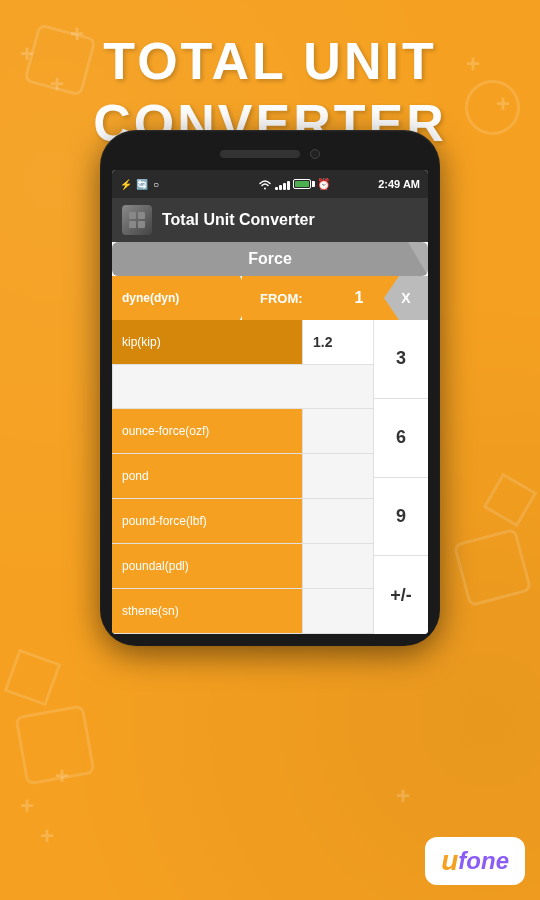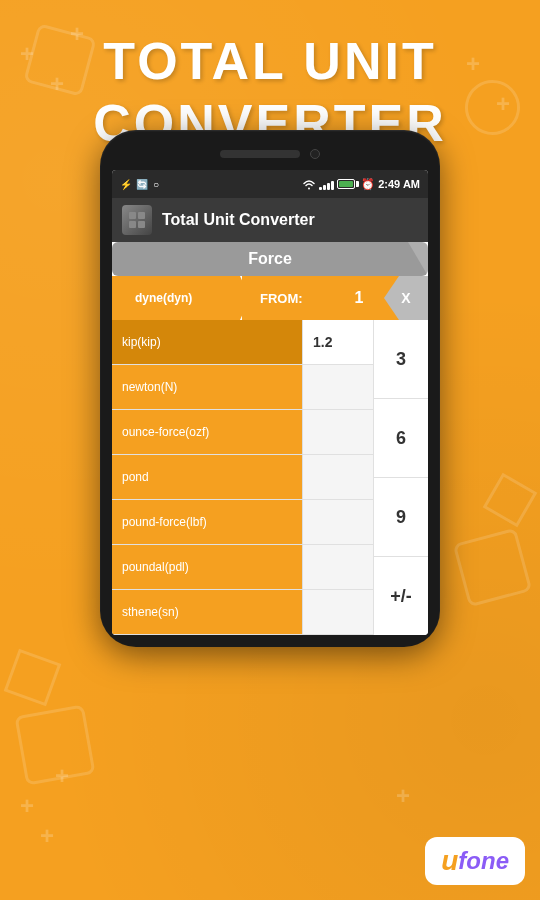--- a/index.html
+++ b/index.html
@@ -116,20 +116,21 @@
     .status-right {
       display: flex;
       align-items: center;
       gap: 3px;
       font-size: 10px;
     }
 
     .status-time {
       font-weight: bold;
       font-size: 11px;
+      margin-left: 44px;
     }
 
     
     .app-header {
       background: #3a3a3a;
       height: 44px;
       display: flex;
       align-items: center;
       padding: 0 10px;
       gap: 10px;
@@ -193,21 +194,21 @@
       align-items: stretch;
       height: 44px;
       background: #F5A020;
     }
 
     .from-unit-cell {
       background: #F5A020;
       width: 130px;
       display: flex;
       align-items: center;
-      padding-left: 23px;
+      padding-left: 10px;
       font-size: 12px;
       color: white;
       font-weight: 600;
       border-right: 2px solid #fff;
       position: relative;
     }
 
     .from-unit-cell::after {
       content: '';
       position: absolute;
@@ -527,23 +528,20 @@
           <div class="converter-row selected">
             <div class="unit-name-cell selected-row">
               <span>kip(kip)</span>
             </div>
             <div class="unit-value-cell has-value">
               <span>1.2</span>
             </div>
           </div>
 
           <div class="converter-row">
-            <div class="unit-name-cell">
-              <span>newton(N)</span>
-            </div>
             <div class="unit-value-cell">
               <span></span>
             </div>
           </div>
 
           <div class="converter-row">
             <div class="unit-name-cell">
               <span>ounce-force(ozf)</span>
             </div>
             <div class="unit-value-cell">

